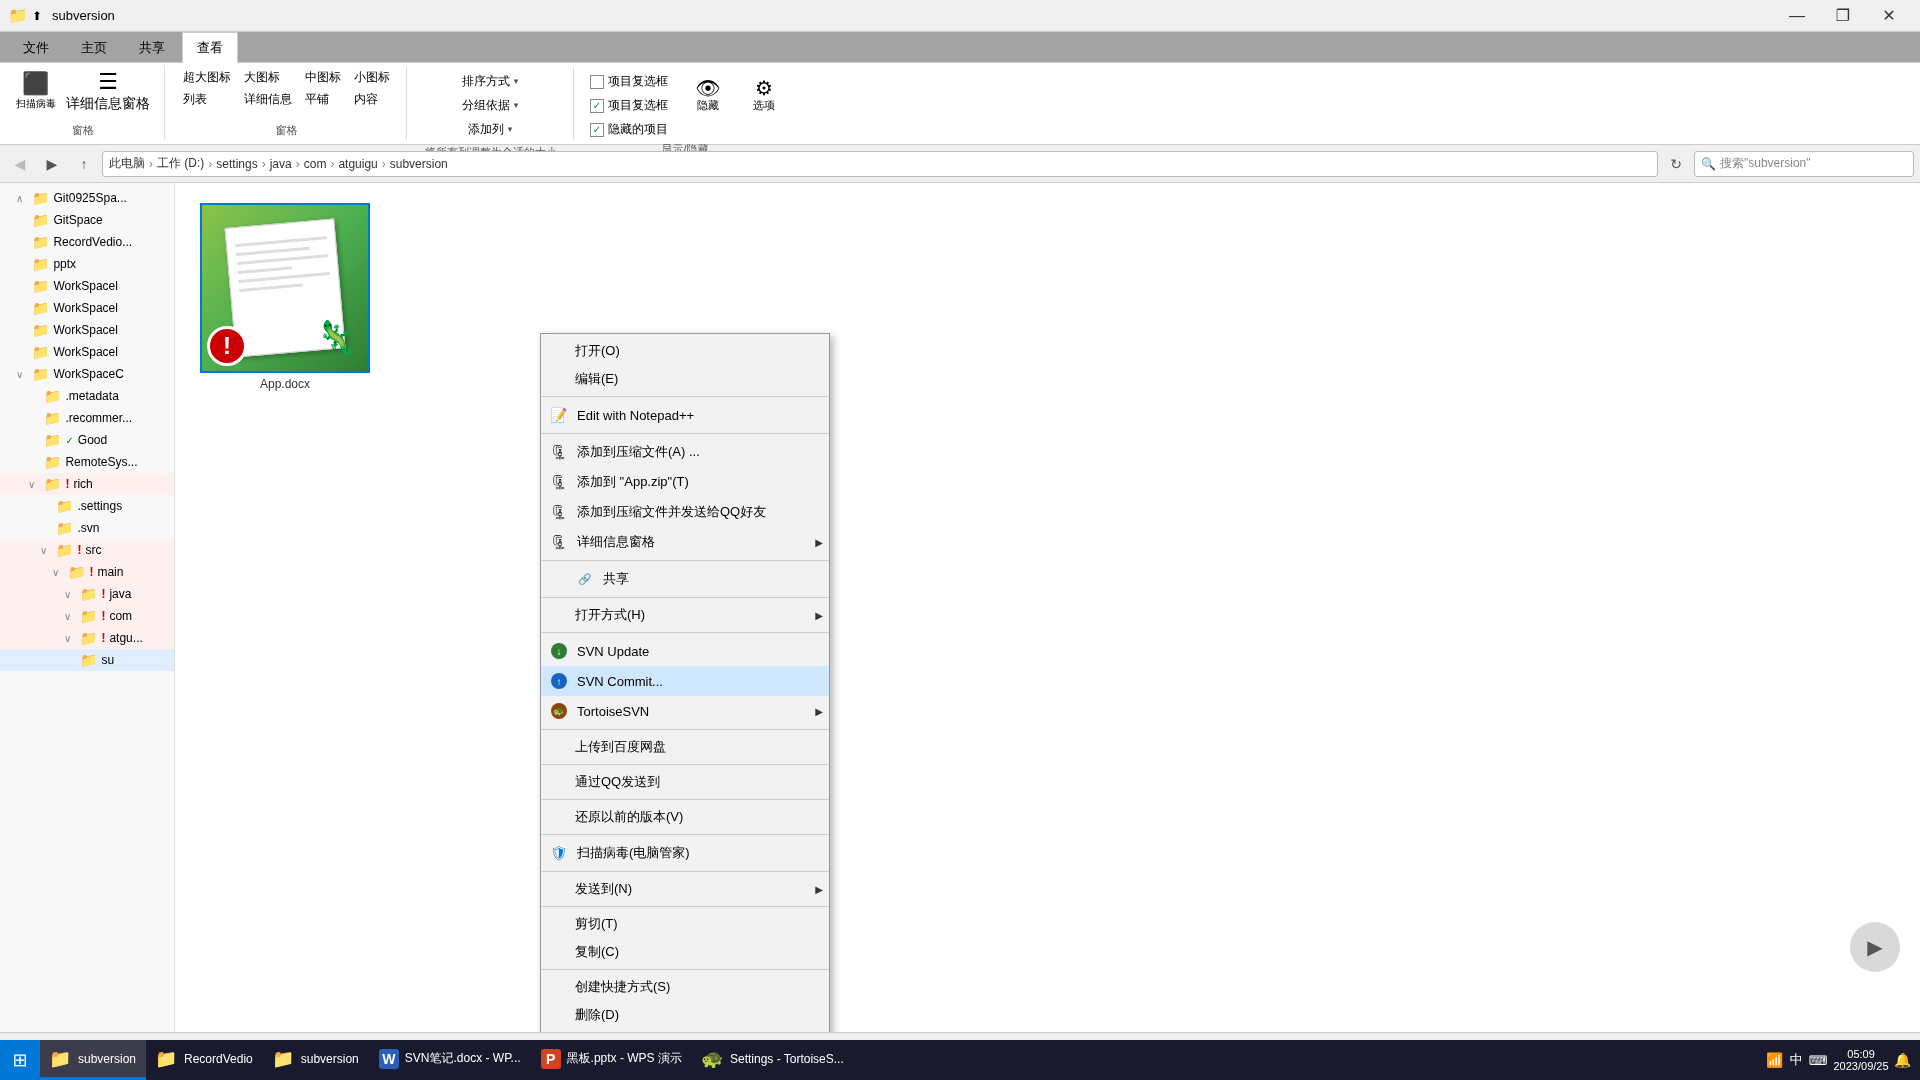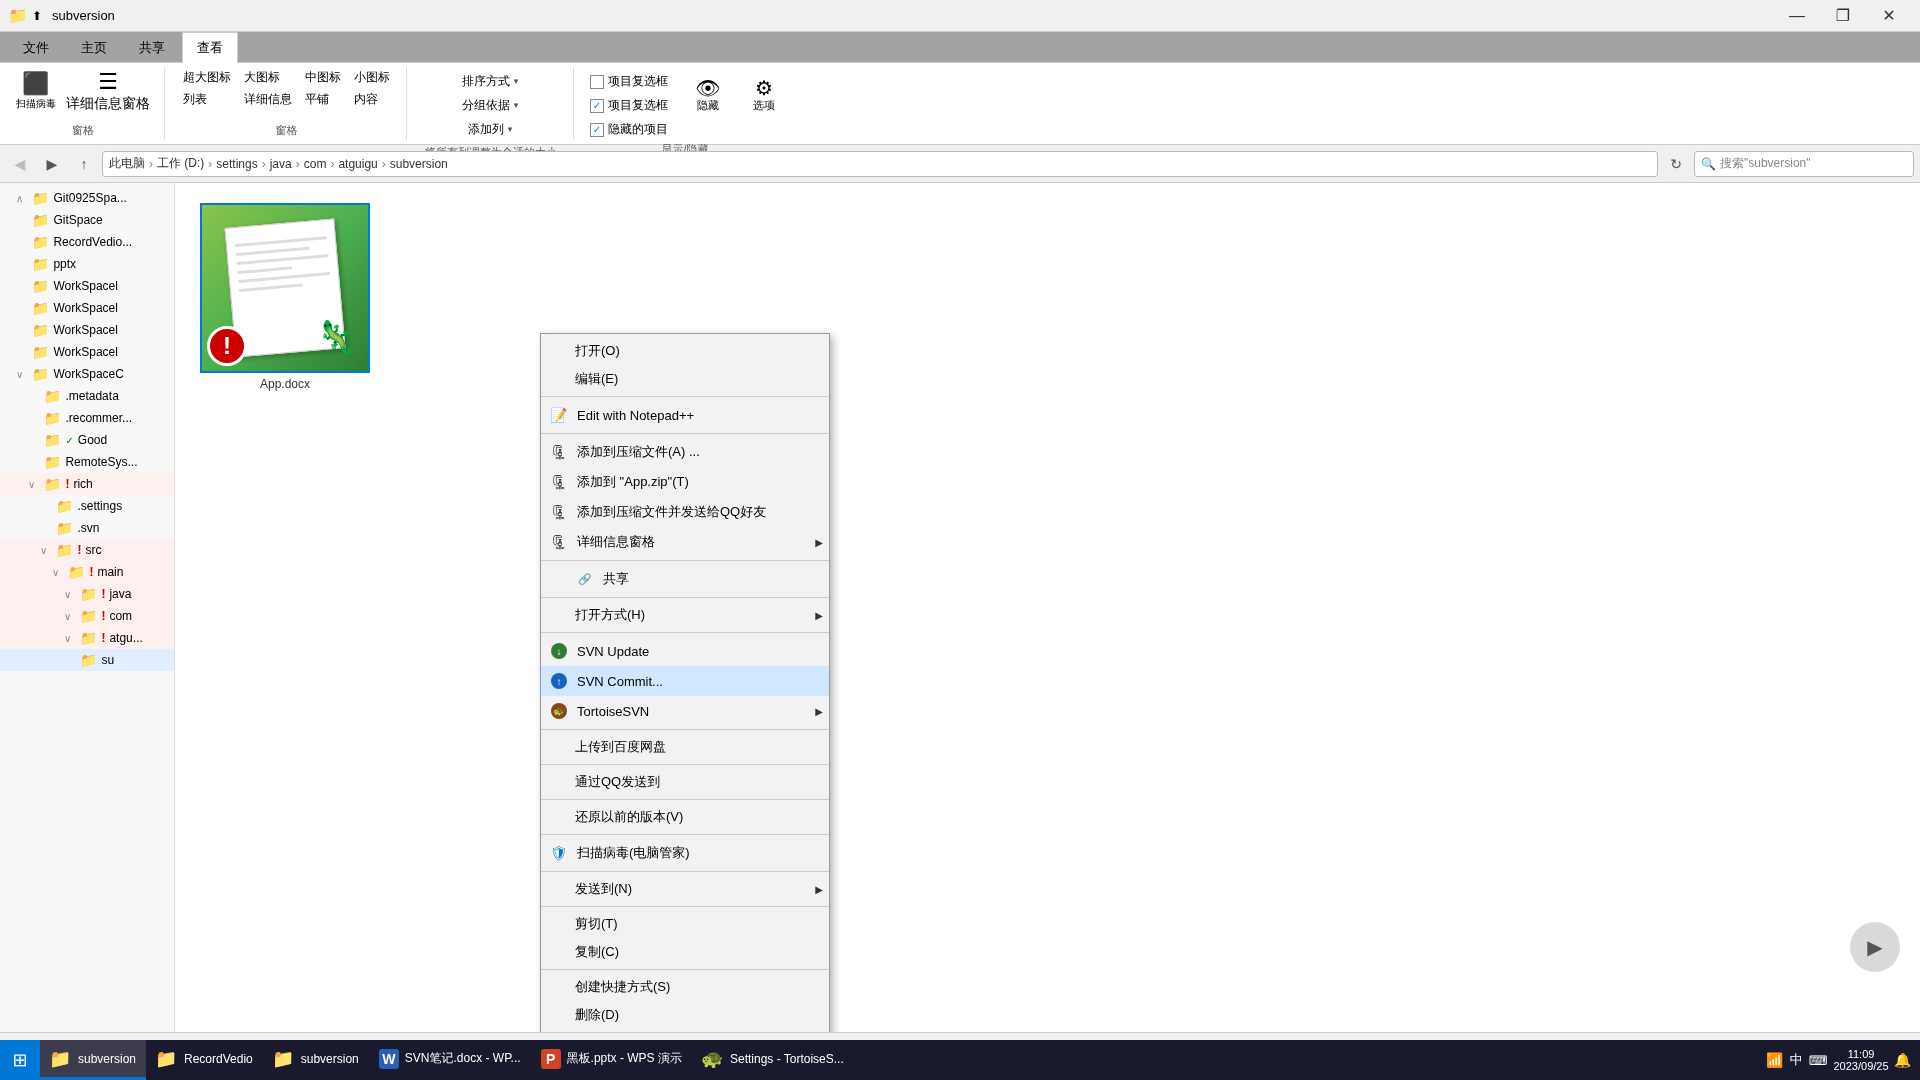--- a/index.html
+++ b/index.html
@@ -889,18 +889,18 @@
   </div>
   <div class="taskbar-item">
     <div class="taskbar-item-icon">🐢</div>
     <span>Settings - TortoiseS...</span>
   </div>
   <div class="taskbar-right">
     <span style="font-size:14px;">📶</span>
     <span style="font-size:13px;cursor:pointer;">中</span>
     <span style="font-size:13px;">⌨</span>
     <div class="taskbar-clock">
-      <span>11:09</span>
+      <span>05:09</span>
       <span>2023/09/25</span>
     </div>
     <span style="font-size:14px;cursor:pointer;">🔔</span>
   </div>
 </div>
 
 </body></html>

